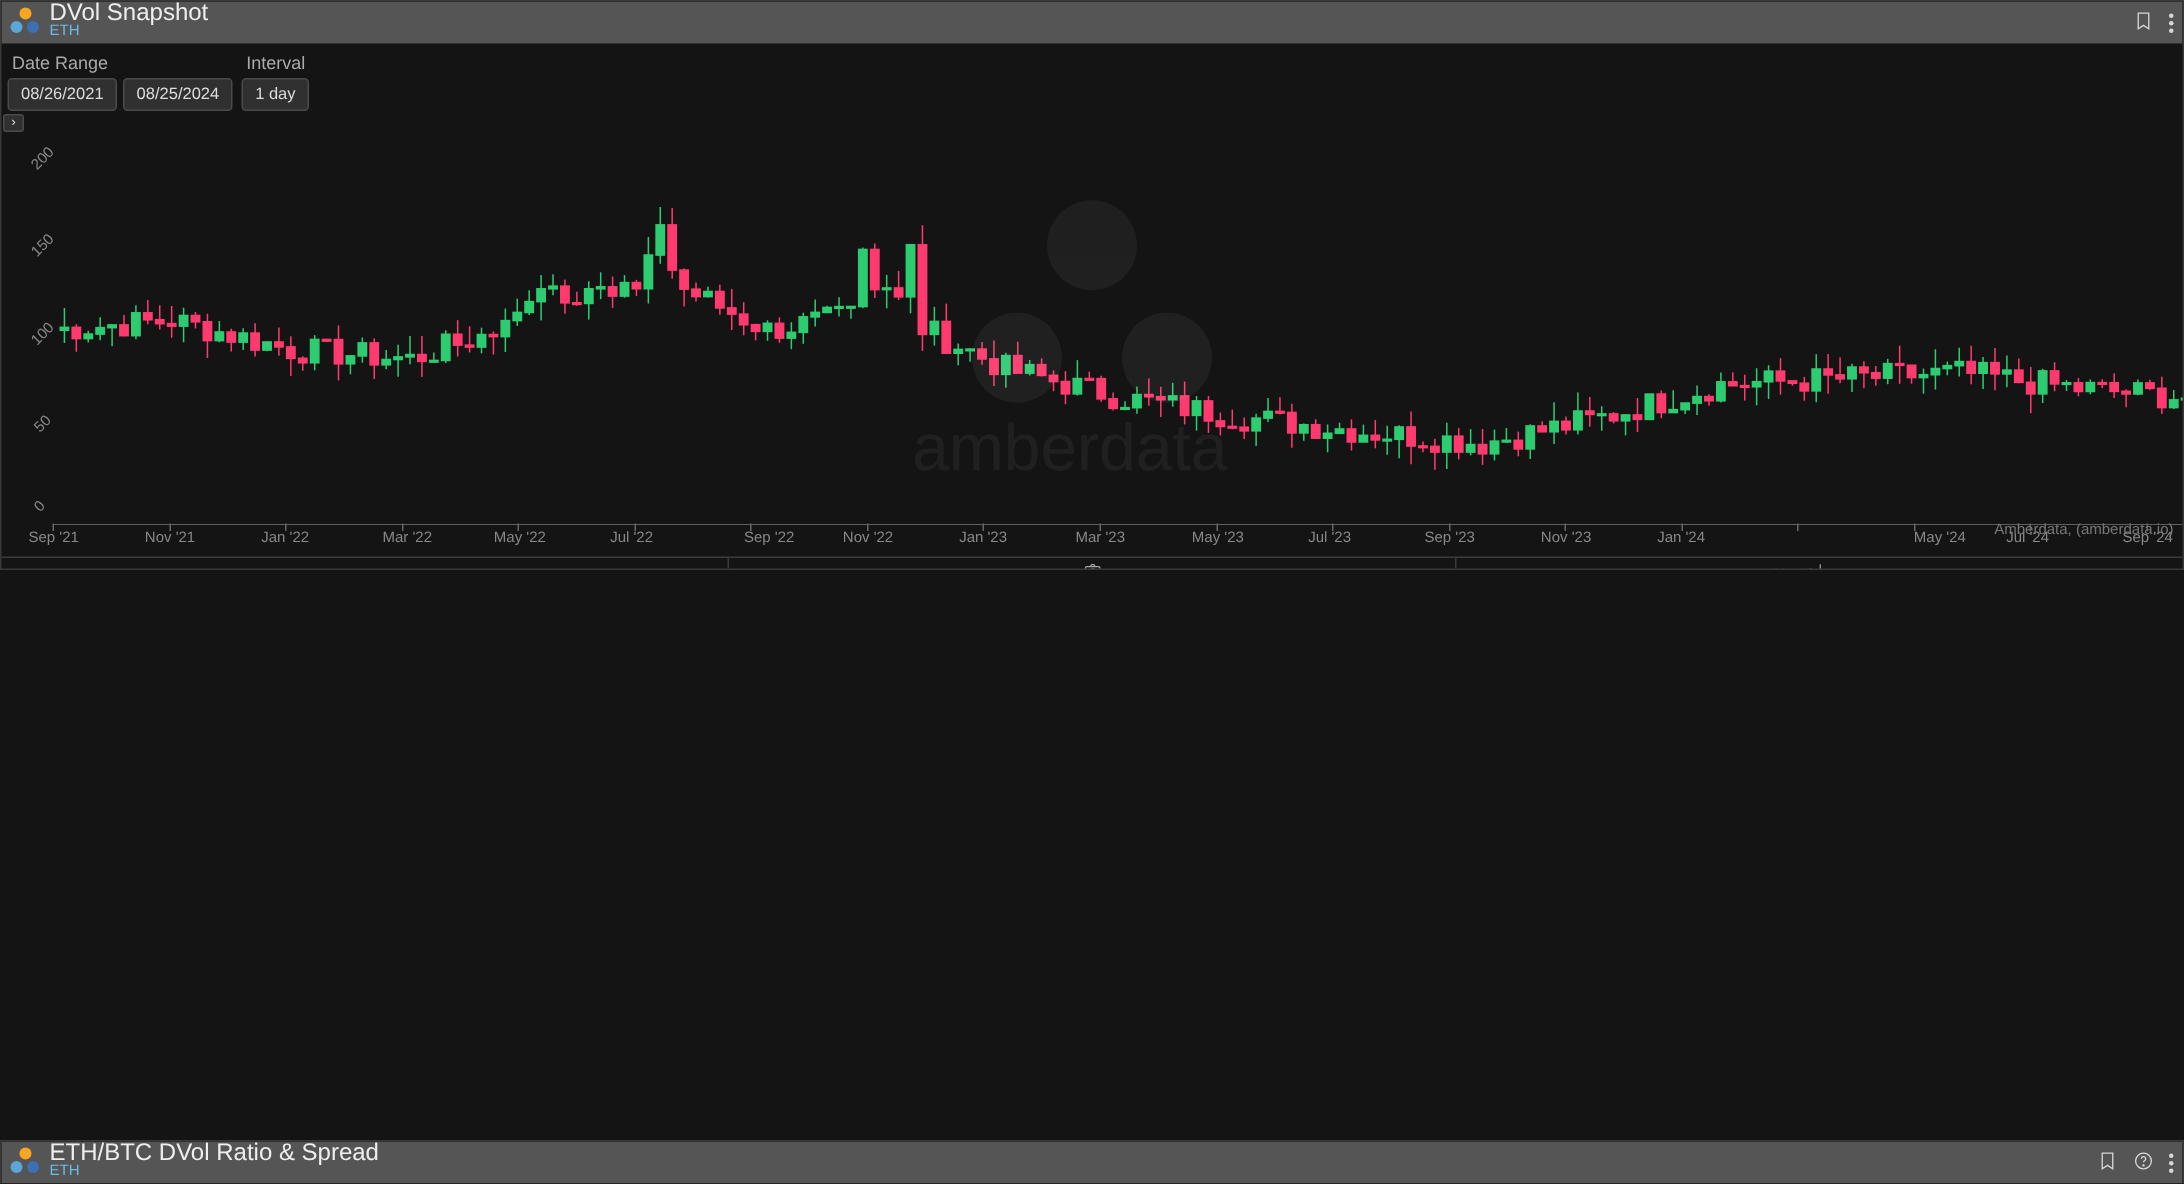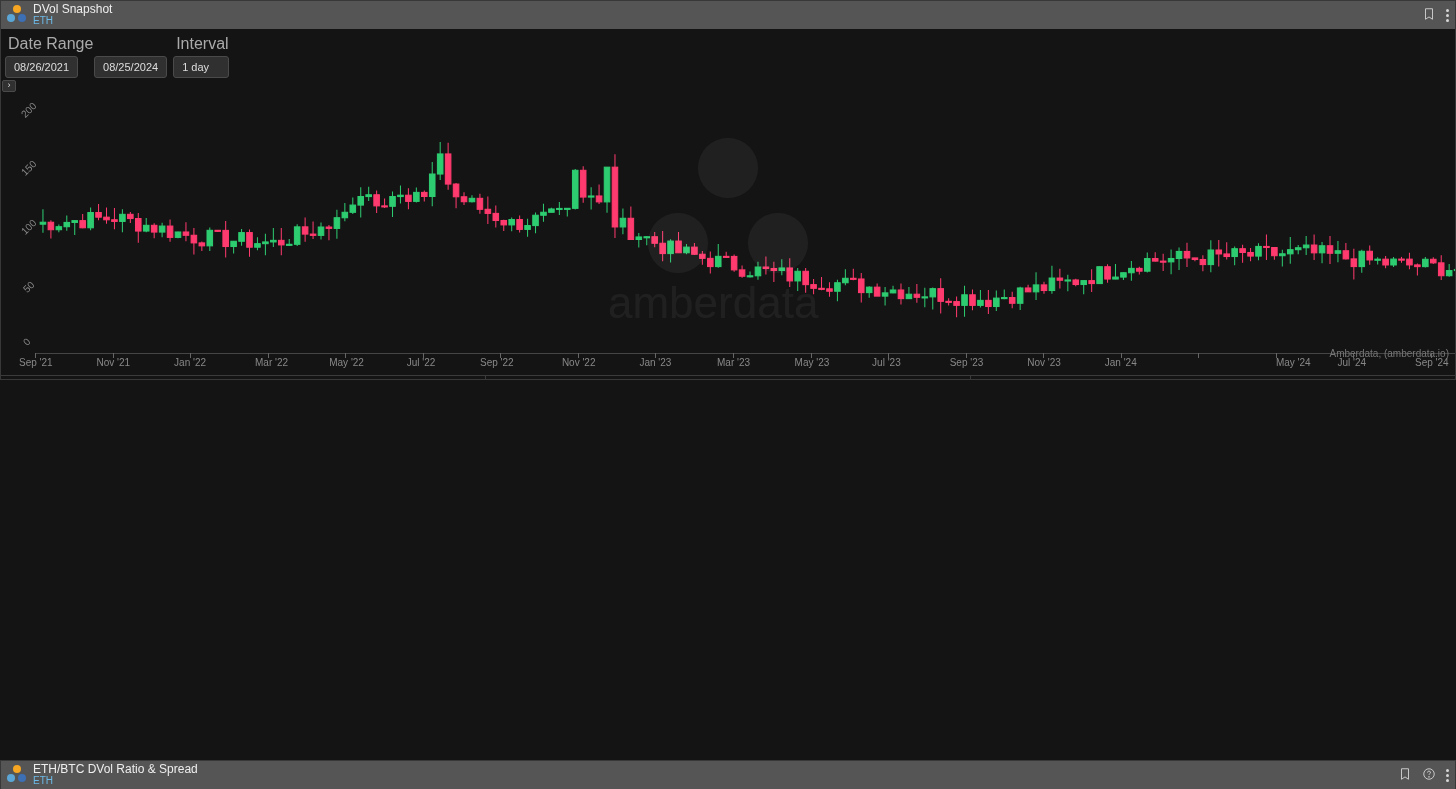--- a/index.html
+++ b/index.html
@@ -4,29 +4,29 @@
 <style>
   html,body{margin:0;padding:0;background:#141414;color:#ccc;font-family:Arial,Helvetica,sans-serif;font-size:11px;width:1456px;height:789px;overflow:hidden}
   .panel{position:relative;border:1px solid #383838;overflow:hidden}
   .panel-head{display:flex;align-items:center;background:#555;height:28px;padding:0 6px;color:#e3e3e3;position:relative}
   .panel-head .logo{width:20px;height:20px;margin-right:6px;position:relative}
   .panel-head .logo span{position:absolute;width:8px;height:8px;border-radius:50%}
   .logo .c1{background:#f6a623;left:6px;top:0}
   .logo .c2{background:#5ba6d6;left:0;top:9px}
   .logo .c3{background:#3d6fb5;left:11px;top:9px}
   .title-block{line-height:12px}
-  .title-block .t{font-size:12px;color:#eee}
+  .title-block .t{font-size:16px;color:#eee}
   .title-block .sub{font-size:10px;color:#6db9e8}
   .head-actions{position:absolute;right:6px;top:0;height:100%;display:flex;align-items:center;gap:10px;color:#d7d7d7}
   .head-actions svg{width:14px;height:14px;stroke:#d7d7d7;fill:none;stroke-width:1.5;cursor:pointer}
   .dots{display:flex;flex-direction:column;gap:2px;cursor:pointer}
   .dots i{width:3px;height:3px;background:#d7d7d7;border-radius:50%;display:block}
   .controls{display:flex;gap:6px;padding:6px 4px 2px;align-items:flex-end;color:#bbb}
   .ctrl-group{display:flex;flex-direction:column}
-  .ctrl-label{font-size:16px;color:#aaa;margin:0 0 3px 3px}
+  .ctrl-label{font-size:12px;color:#aaa;margin:0 0 3px 3px}
   .ctrl-box{background:#303030;border:1px solid #4a4a4a;border-radius:3px;padding:4px 8px;font-size:11px;color:#ddd;cursor:pointer}
   .expander{background:#303030;border:1px solid #4a4a4a;color:#ddd;font-size:9px;width:12px;height:10px;line-height:8px;text-align:center;margin-left:1px;cursor:pointer;border-radius:2px}
   .plot-area{position:relative;margin:2px 8px 0 8px}
   .y-axis-label{position:absolute;transform:rotate(-45deg);transform-origin:left top;color:#888;font-size:10px}
   .x-axis{position:relative;height:18px;margin-top:3px}
   .x-axis span{position:absolute;top:0;color:#888;font-size:10px;white-space:nowrap}
   .tick{position:absolute;width:1px;height:5px;background:#666;top:-4px}
   .attrib{position:absolute;right:6px;color:#777;font-size:10px}
   .toolbar{display:flex;height:16px;border-top:1px solid #3b3b3b}
   .toolbar div{flex:1;display:flex;align-items:center;justify-content:center;border-right:1px solid #3b3b3b;cursor:pointer}
@@ -59,21 +59,21 @@
       <span class="dots">
           <i></i>
           <i></i>
           <i></i>
         </span>
     </div>
   </div>
   <div class="controls">
     <div class="ctrl-group">
       <div class="ctrl-label">Date Range</div>
-      <div style="display:flex;gap:16px">
+      <div style="display:flex;gap:4px">
         <div class="ctrl-box">08/26/2021</div>
         <div class="ctrl-box">08/25/2024</div>
       </div>
     </div>
     <div class="ctrl-group">
       <div class="ctrl-label">Interval</div>
       <div class="ctrl-box">1 day</div>
     </div>
   </div>
   <div class="expander">›</div>
@@ -464,21 +464,21 @@
       <span style="left: 61.5556px;">Nov '21</span>
       <div class="tick" style="left: 155.111px;"></div>
       <span style="left: 139.111px;">Jan '22</span>
       <div class="tick" style="left: 232.667px;"></div>
       <span style="left: 220px;">Mar '22</span>
       <div class="tick" style="left: 310.222px;"></div>
       <span style="left: 294.222px;">May '22</span>
       <div class="tick" style="left: 387.778px;"></div>
       <span style="left: 371.778px;">Jul '22</span>
       <div class="tick" style="left: 465.333px;"></div>
-      <span style="left: 445px;">Sep '22</span>
+      <span style="left: 461px;">Sep '22</span>
       <div class="tick" style="left: 542.889px;"></div>
       <span style="left: 526.889px;">Nov '22</span>
       <div class="tick" style="left: 620.444px;"></div>
       <span style="left: 604.444px;">Jan '23</span>
       <div class="tick" style="left: 698px;"></div>
       <span style="left: 682px;">Mar '23</span>
       <div class="tick" style="left: 775.556px;"></div>
       <span style="left: 759.556px;">May '23</span>
       <div class="tick" style="left: 853.111px;"></div>
       <span style="left: 837.111px;">Jul '23</span>

